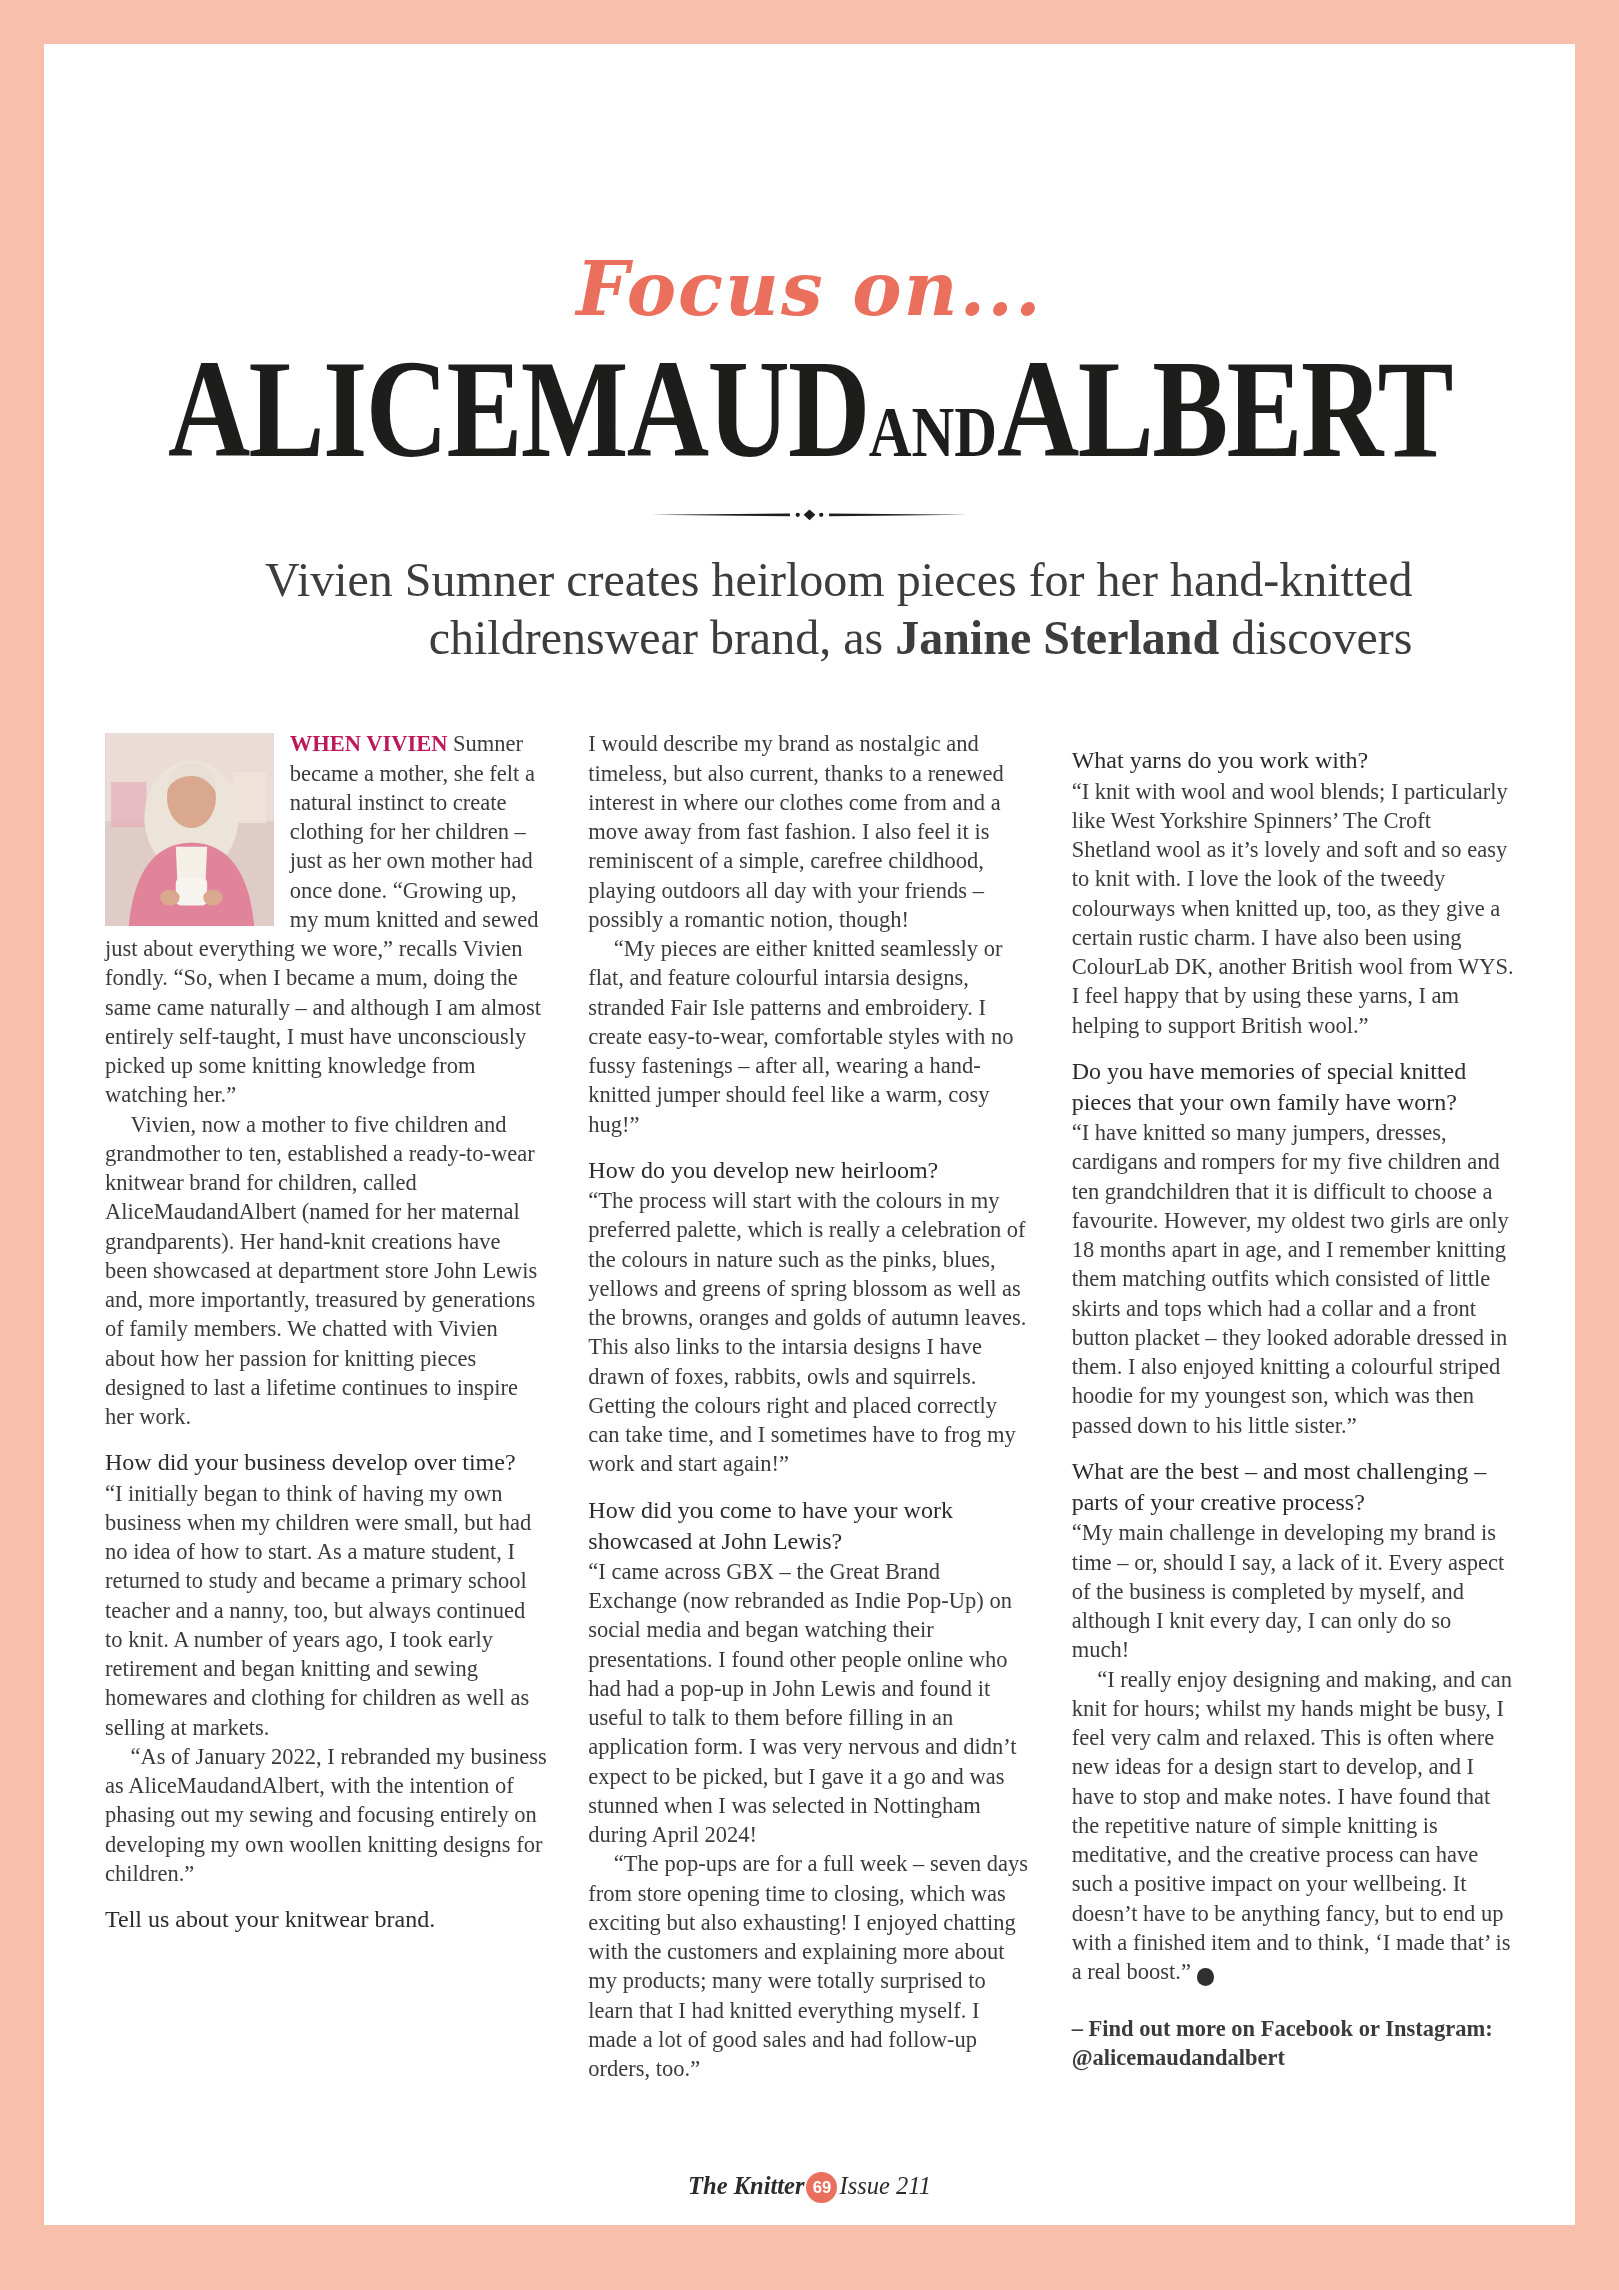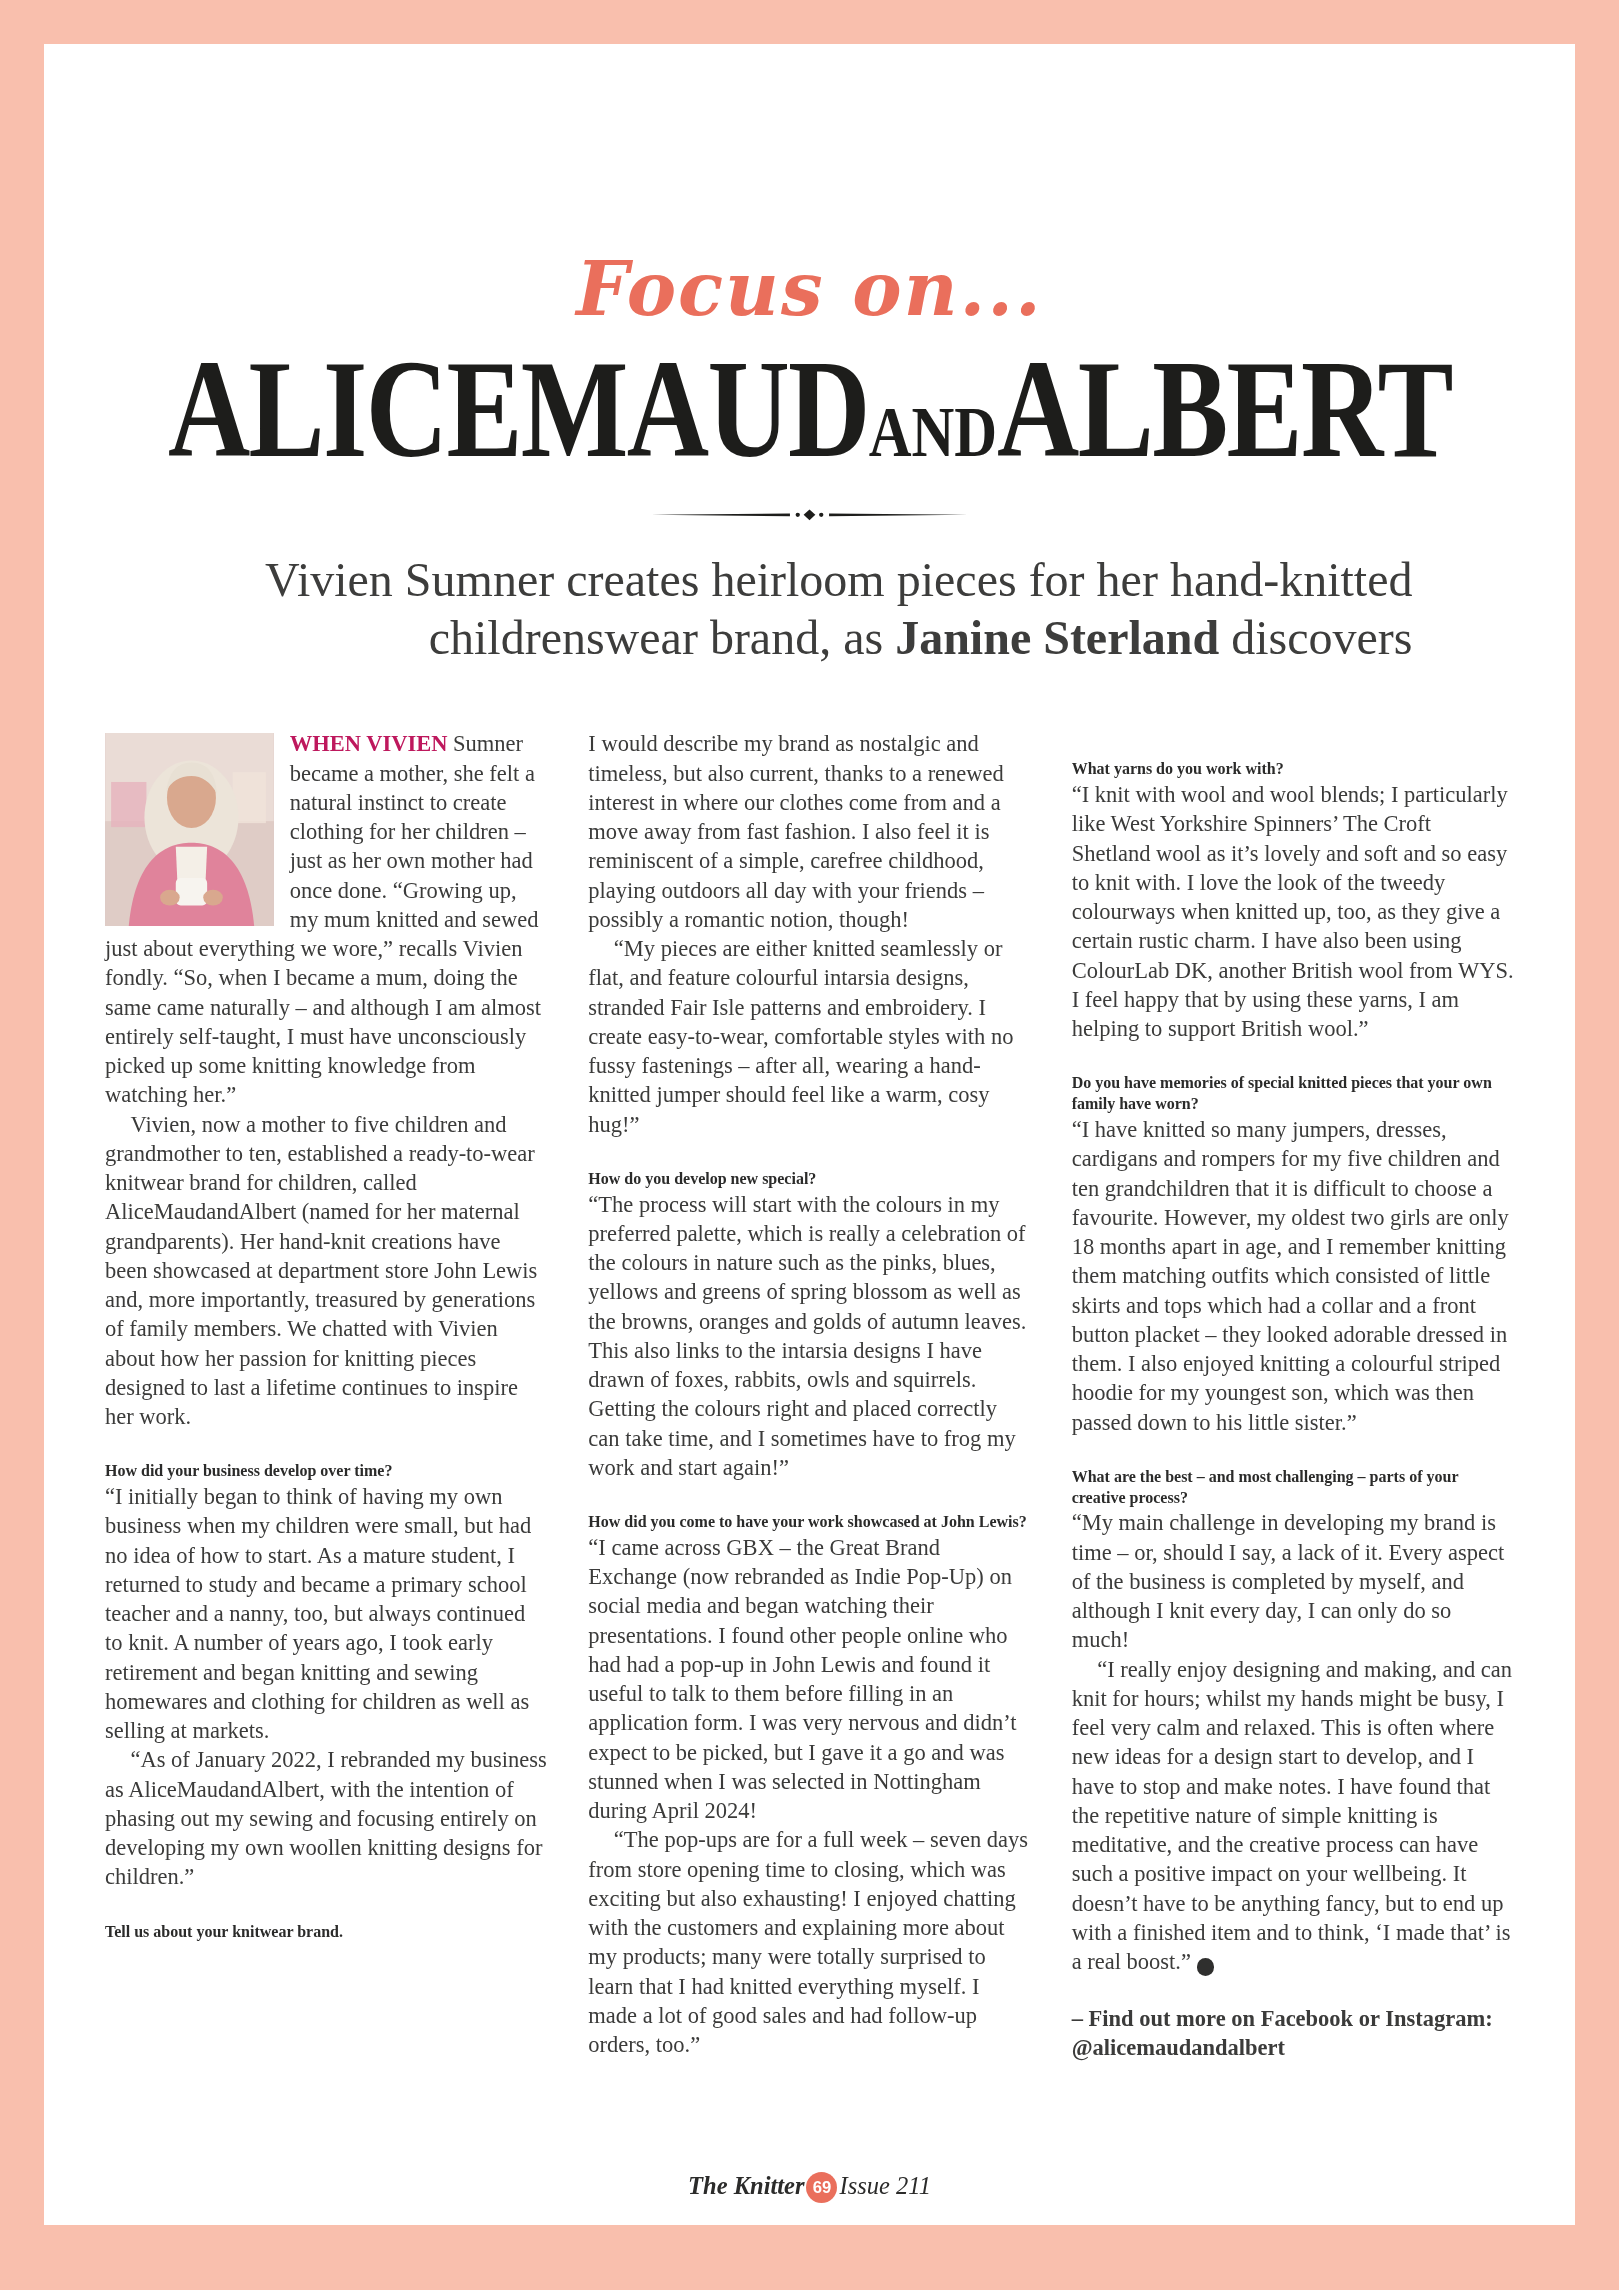--- a/index.html
+++ b/index.html
@@ -72,25 +72,25 @@
   }
   .col{
     flex:1 1 0;
     font-size:22.5px;
     line-height:1.3;
     color:var(--body);
   }
   .col p{margin:0;}
   .col p.indent{text-indent:25.5px;}
   .col h3{
-    margin:30px 0 0 0;
-    font-size:16px;
+    margin:16px 0 0 0;
+    font-size:24px;
     line-height:1.3;
     color:#2b2b2a;
-    font-weight:700;
+    font-weight:400;
   }
   .lead-in{font-weight:700;color:#be185d;}
   .photo{
     float:left;
     width:169px;height:193px;
     margin:3.9px 15.7px 5.9px 0;
     overflow:hidden;
     background:#dcc8c4;
   }
   .photo svg{display:block;}
@@ -178,21 +178,21 @@
     <p><strong class="lead-in">WHEN VIVIEN</strong> Sumner became a mother, she felt a natural instinct to create clothing for her children – just as her own mother had once done. “Growing up, my mum knitted and sewed just about everything we wore,” recalls Vivien fondly. “So, when I became a mum, doing the same came naturally – and although I am almost entirely self-taught, I must have unconsciously picked up some knitting knowledge from watching her.”</p>
         <p class="indent">Vivien, now a mother to five children and grandmother to ten, established a ready-to-wear knitwear brand for children, called AliceMaudandAlbert (named for her maternal grandparents). Her hand-knit creations have been showcased at department store John Lewis and, more importantly, treasured by generations of family members. We chatted with Vivien about how her passion for knitting pieces designed to last a lifetime continues to inspire her work.</p>
         <h3>How did your business develop over time?</h3>
         <p>“I initially began to think of having my own business when my children were small, but had no idea of how to start. As a mature student, I returned to study and became a primary school teacher and a nanny, too, but always continued to knit. A number of years ago, I took early retirement and began knitting and sewing homewares and clothing for children as well as selling at markets.</p>
         <p class="indent">“As of January 2022, I rebranded my business as AliceMaudandAlbert, with the intention of phasing out my sewing and focusing entirely on developing my own woollen knitting designs for children.”</p>
         <h3>Tell us about your knitwear brand.</h3>
       </div>
     <div class="col">
         <p>I would describe my brand as nostalgic and timeless, but also current, thanks to a renewed interest in where our clothes come from and a move away from fast fashion. I also feel it is reminiscent of a simple, carefree childhood, playing outdoors all day with your friends – possibly a romantic notion, though!</p>
         <p class="indent">“My pieces are either knitted seamlessly or flat, and feature colourful intarsia designs, stranded Fair Isle patterns and embroidery. I create easy-to-wear, comfortable styles with no fussy fastenings – after all, wearing a hand-knitted jumper should feel like a warm, cosy hug!”</p>
-        <h3>How do you develop new special?</h3>
+        <h3>How do you develop new heirloom?</h3>
         <p>“The process will start with the colours in my preferred palette, which is really a celebration of the colours in nature such as the pinks, blues, yellows and greens of spring blossom as well as the browns, oranges and golds of autumn leaves. This also links to the intarsia designs I have drawn of foxes, rabbits, owls and squirrels. Getting the colours right and placed correctly can take time, and I sometimes have to frog my work and start again!”</p>
         <h3>How did you come to have your work showcased at John Lewis?</h3>
         <p>“I came across GBX – the Great Brand Exchange (now rebranded as Indie Pop-Up) on social media and began watching their presentations. I found other people online who had had a pop-up in John Lewis and found it useful to talk to them before filling in an application form. I was very nervous and didn’t expect to be picked, but I gave it a go and was stunned when I was selected in Nottingham during April 2024!</p>
         <p class="indent">“The pop-ups are for a full week – seven days from store opening time to closing, which was exciting but also exhausting! I enjoyed chatting with the customers and explaining more about my products; many were totally surprised to learn that I had knitted everything myself. I made a lot of good sales and had follow-up orders, too.”</p>
       </div>
     <div class="col">
         <h3>What yarns do you work with?</h3>
         <p>“I knit with wool and wool blends; I particularly like West Yorkshire Spinners’ The Croft Shetland wool as it’s lovely and soft and so easy to knit with. I love the look of the tweedy colourways when knitted up, too, as they give a certain rustic charm. I have also been using ColourLab DK, another British wool from WYS. I feel happy that by using these yarns, I am helping to support British wool.”</p>
         <h3>Do you have memories of special knitted pieces that your own family have worn?</h3>
         <p>“I have knitted so many jumpers, dresses, cardigans and rompers for my five children and ten grandchildren that it is difficult to choose a favourite. However, my oldest two girls are only 18 months apart in age, and I remember knitting them matching outfits which consisted of little skirts and tops which had a collar and a front button placket – they looked adorable dressed in them. I also enjoyed knitting a colourful striped hoodie for my youngest son, which was then passed down to his little sister.”</p>

